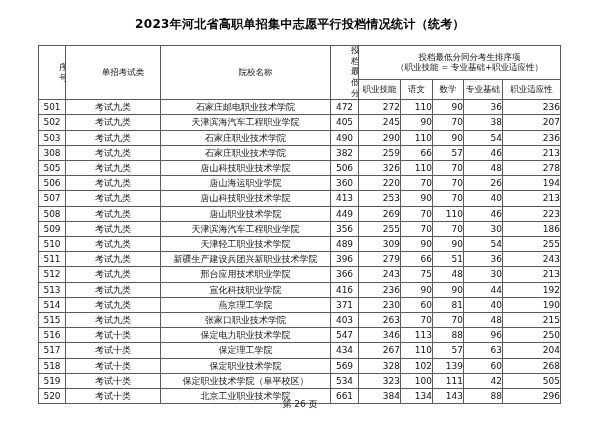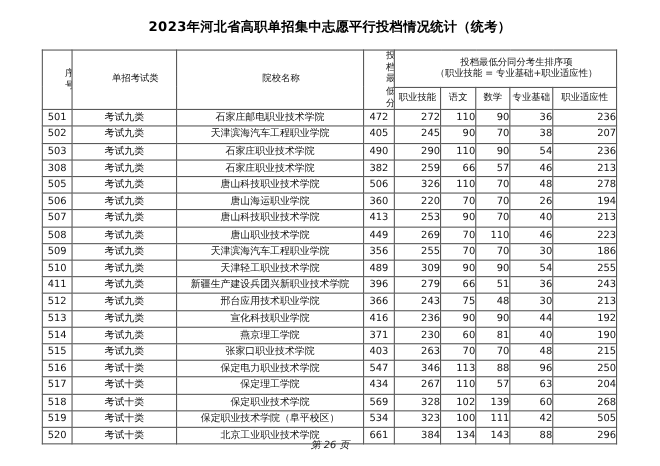--- a/index.html
+++ b/index.html
@@ -64,21 +64,20 @@
   td.num { text-align: right; padding-right: 2px; }
   td.num-min { text-align: center; padding-right: 4px; }
   .footer {
     position: absolute;
     top: 398px;
     left: 0;
     width: 100%;
     text-align: center;
     font-size: 9px;
     color: #222;
-    font-style: italic;
   }
 </style>
 </head>
 <body>
 
 <div class="page">
   <div class="title">2023年河北省高职单招集中志愿平行投档情况统计（统考）</div>
 
   <table class="stats">
     <colgroup>
@@ -216,21 +215,21 @@
           <td class="center">考试九类</td>
           <td class="center">天津轻工职业技术学院</td>
           <td class="num-min">489</td>
           <td class="num">309</td>
           <td class="num">90</td>
           <td class="num">90</td>
           <td class="num">54</td>
           <td class="num">255</td>
         </tr>
         <tr>
-          <td class="center">411</td>
+          <td class="center">511</td>
           <td class="center">考试九类</td>
           <td class="center">新疆生产建设兵团兴新职业技术学院</td>
           <td class="num-min">396</td>
           <td class="num">279</td>
           <td class="num">66</td>
           <td class="num">51</td>
           <td class="num">36</td>
           <td class="num">243</td>
         </tr>
         <tr>

